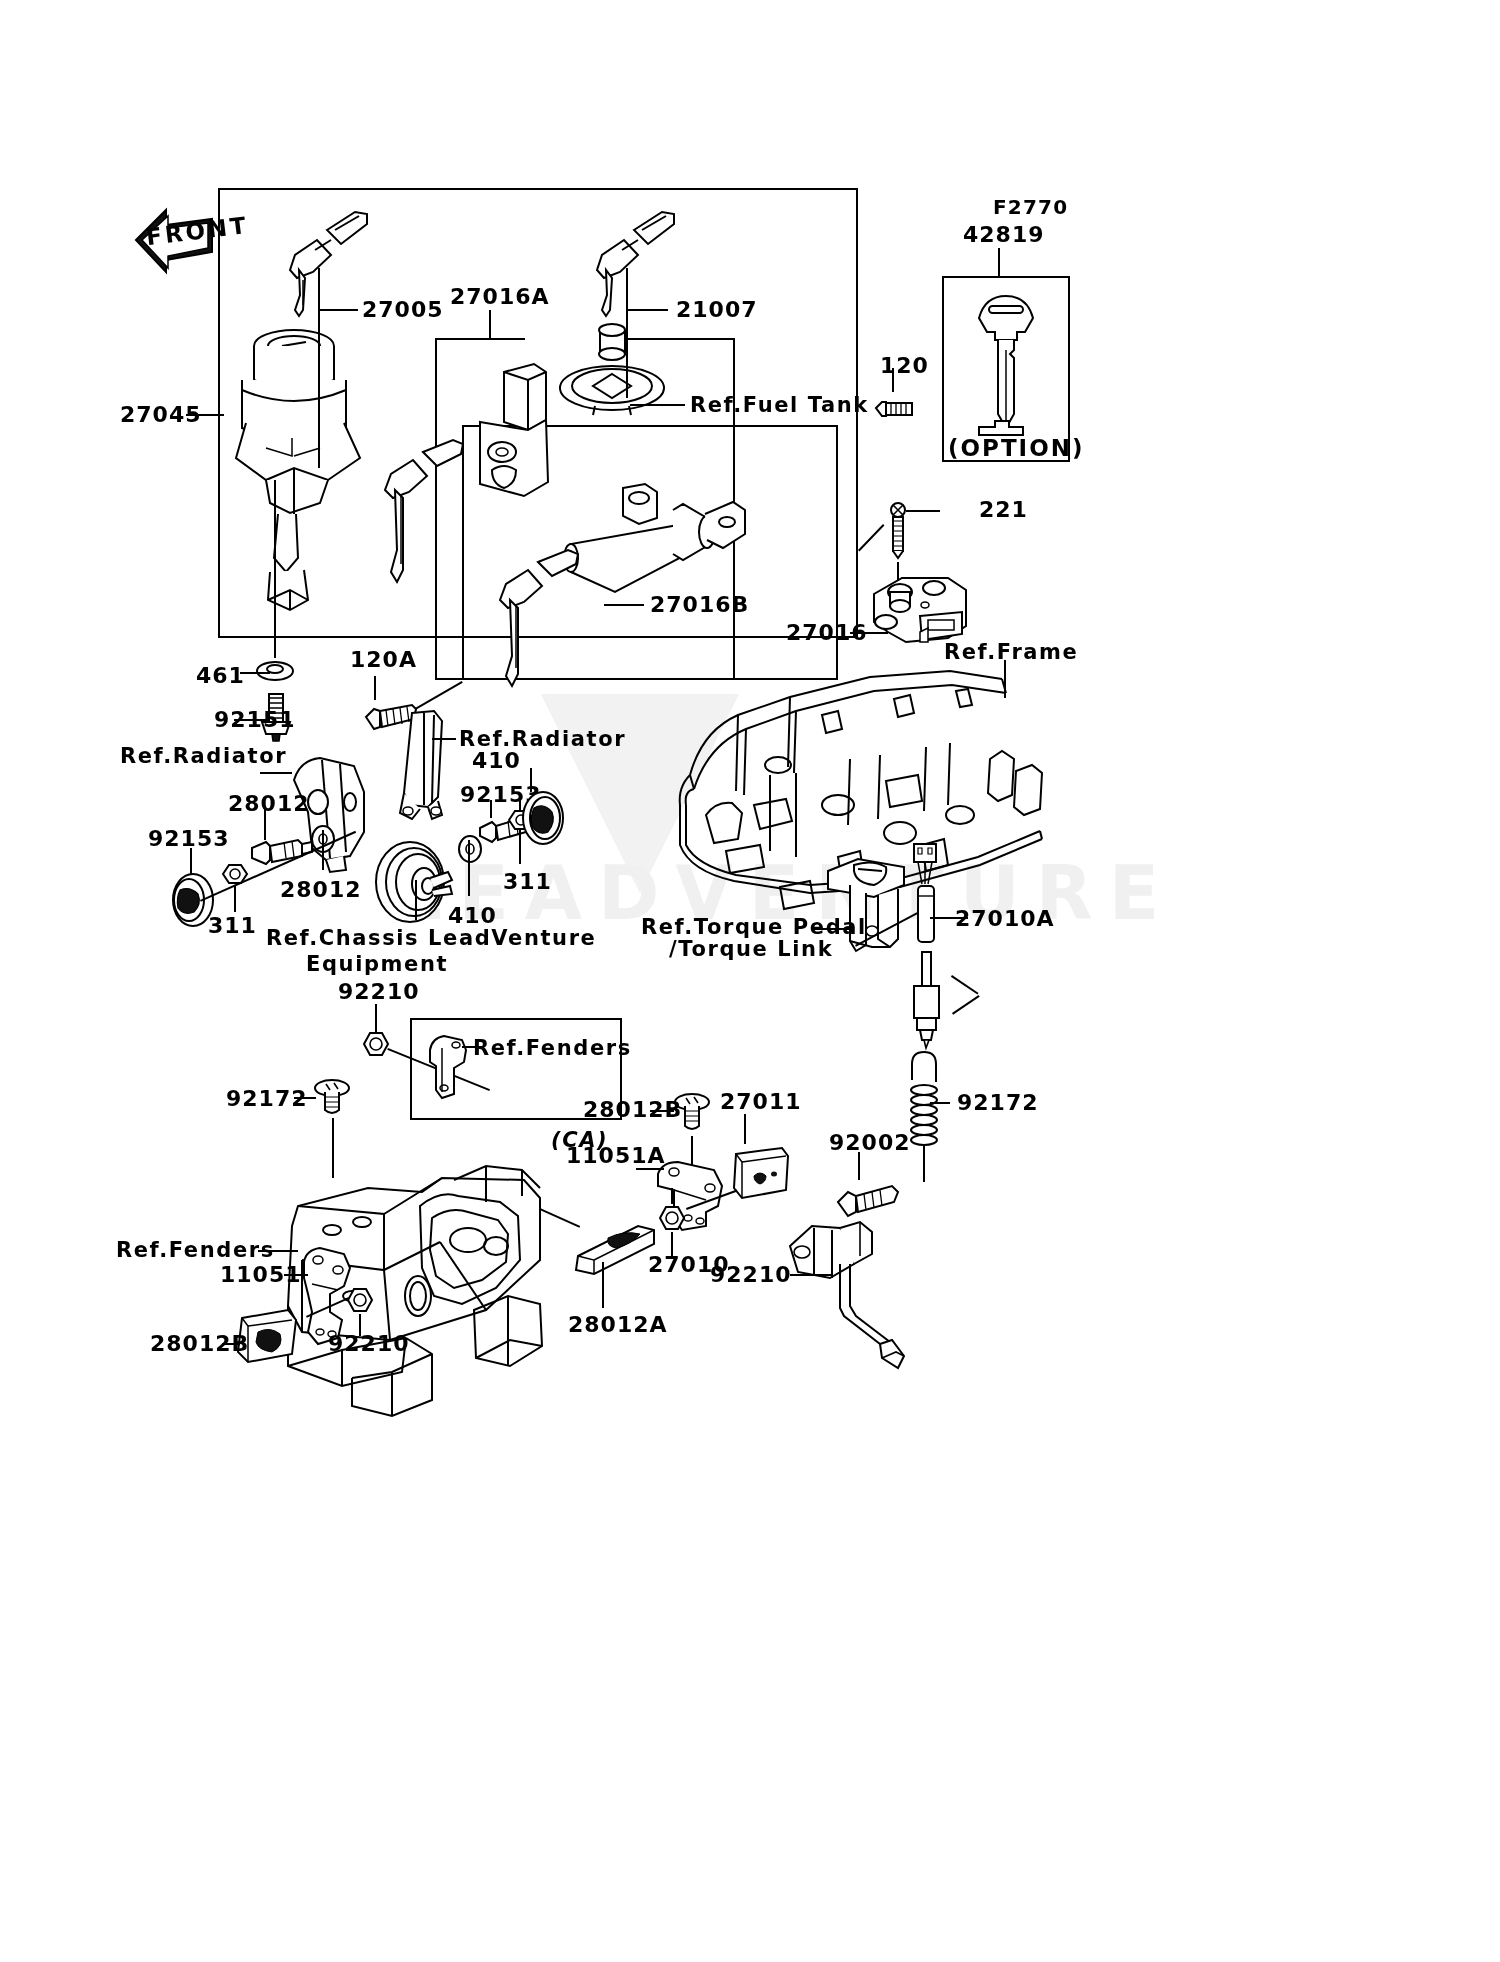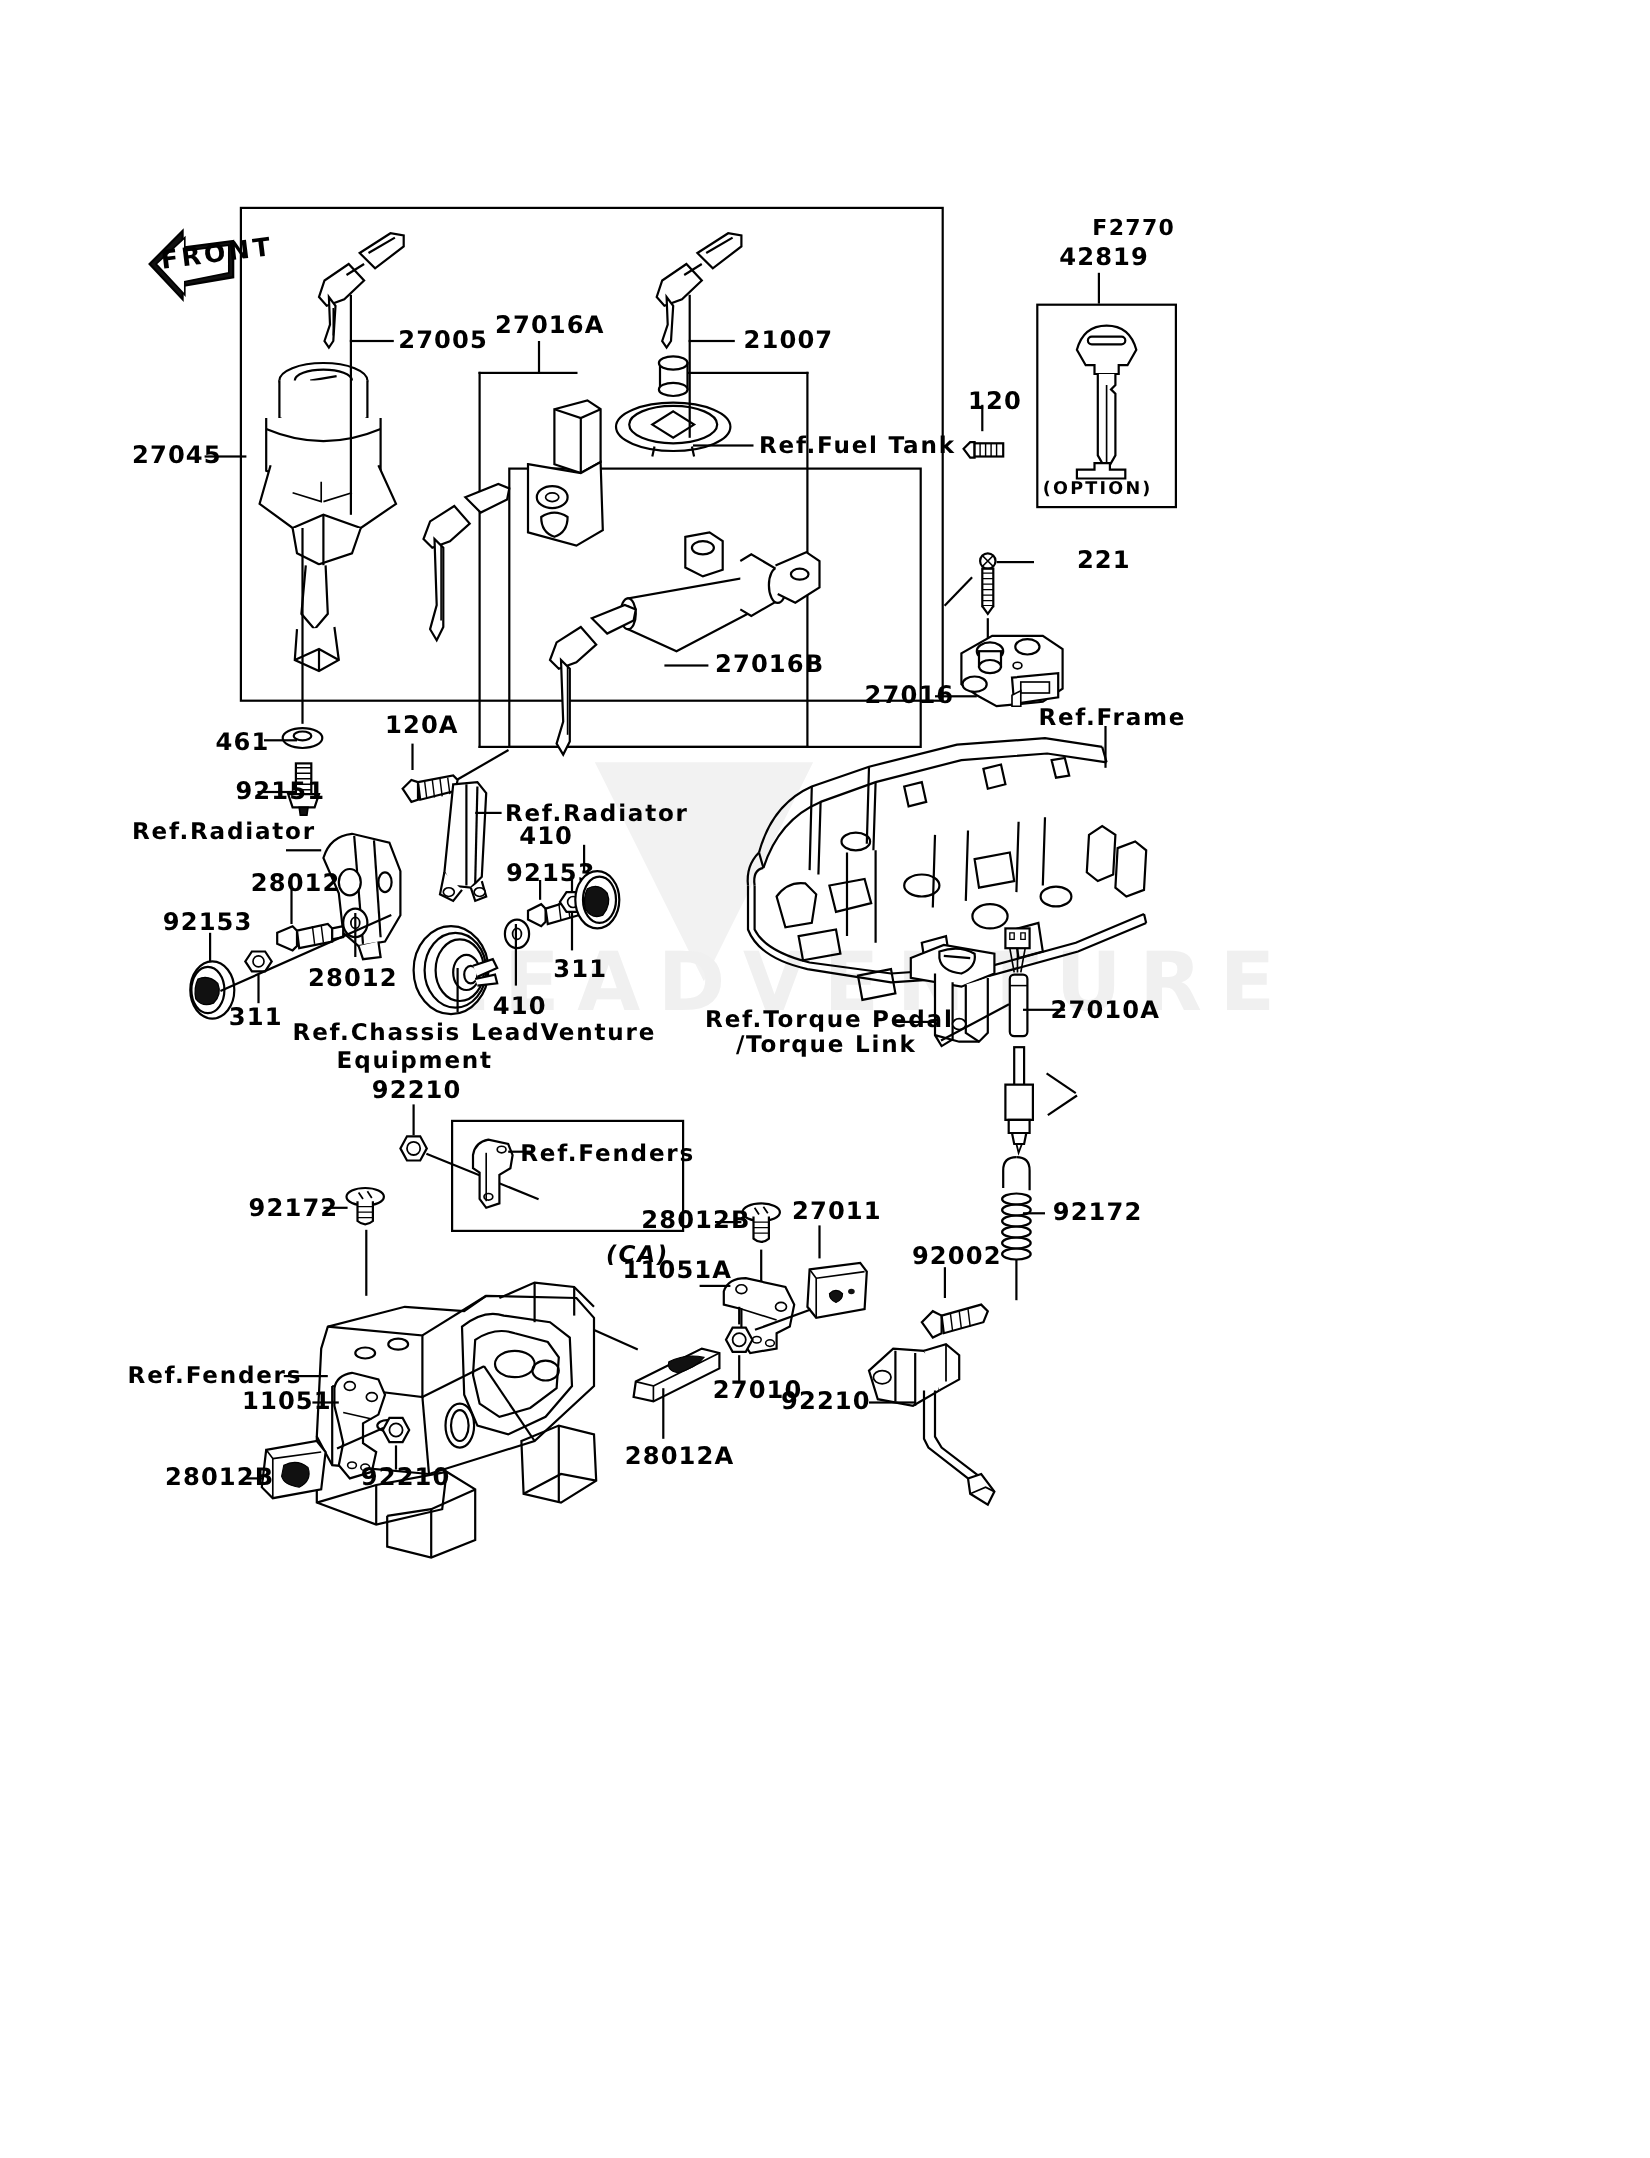--- a/index.html
+++ b/index.html
@@ -23,21 +23,21 @@
     font-family: "DejaVu Sans", sans-serif;
     font-weight: bold;
     color: #000000;
     white-space: pre;
     letter-spacing: 0.5px;
     line-height: 1.15;
   }
   .num { font-size: 22px; letter-spacing: 1px; }
   .ref { font-size: 21px; letter-spacing: 1.6px; }
   .diagcode { font-size: 20px; letter-spacing: 1.2px; }
-  .optlabel { font-size: 16px; letter-spacing: 2px; }
+  .optlabel { font-size: 23px; letter-spacing: 2px; }
   .footer {
     position: absolute;
     left: 0;
     width: 1500px;
     text-align: center;
     font-family: "DejaVu Serif", serif;
     font-size: 19px;
     color: #000;
   }
   

